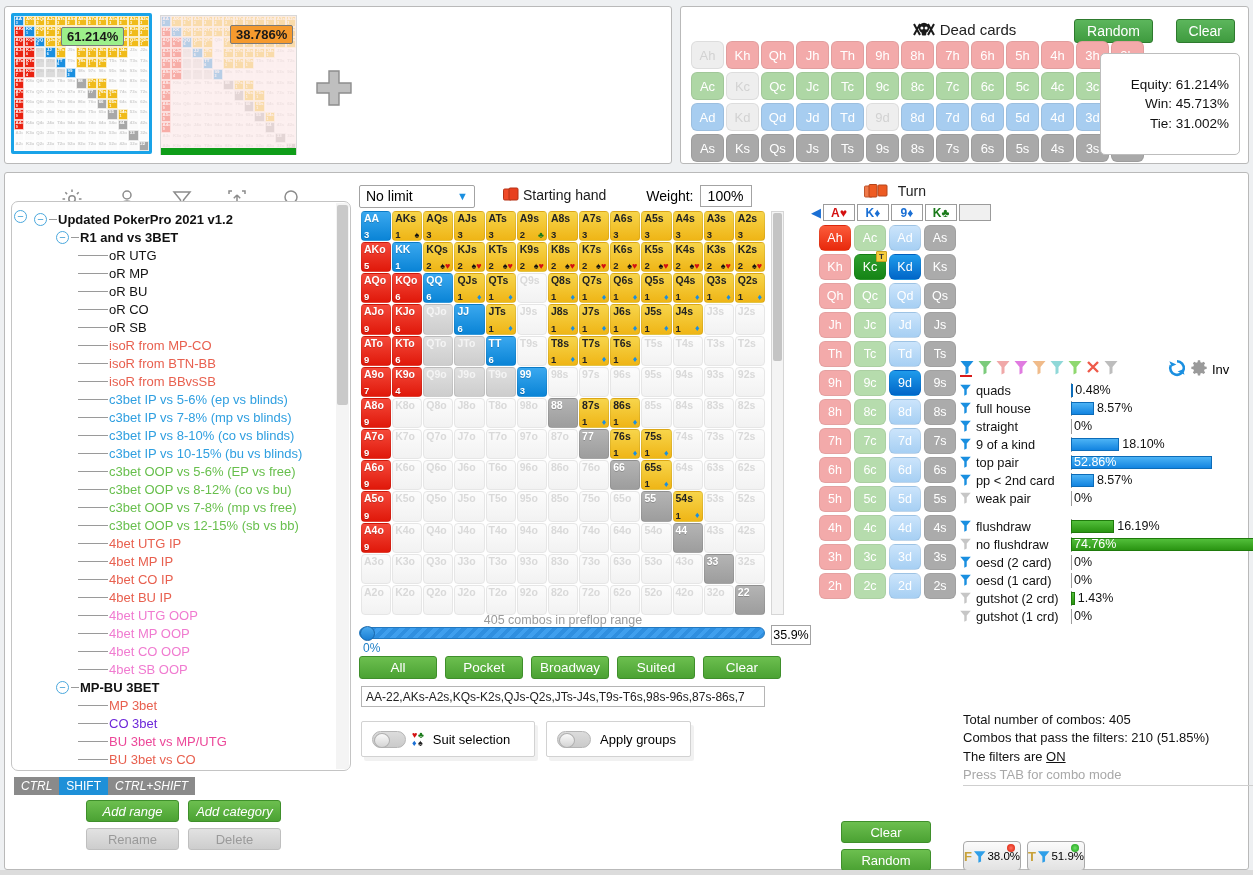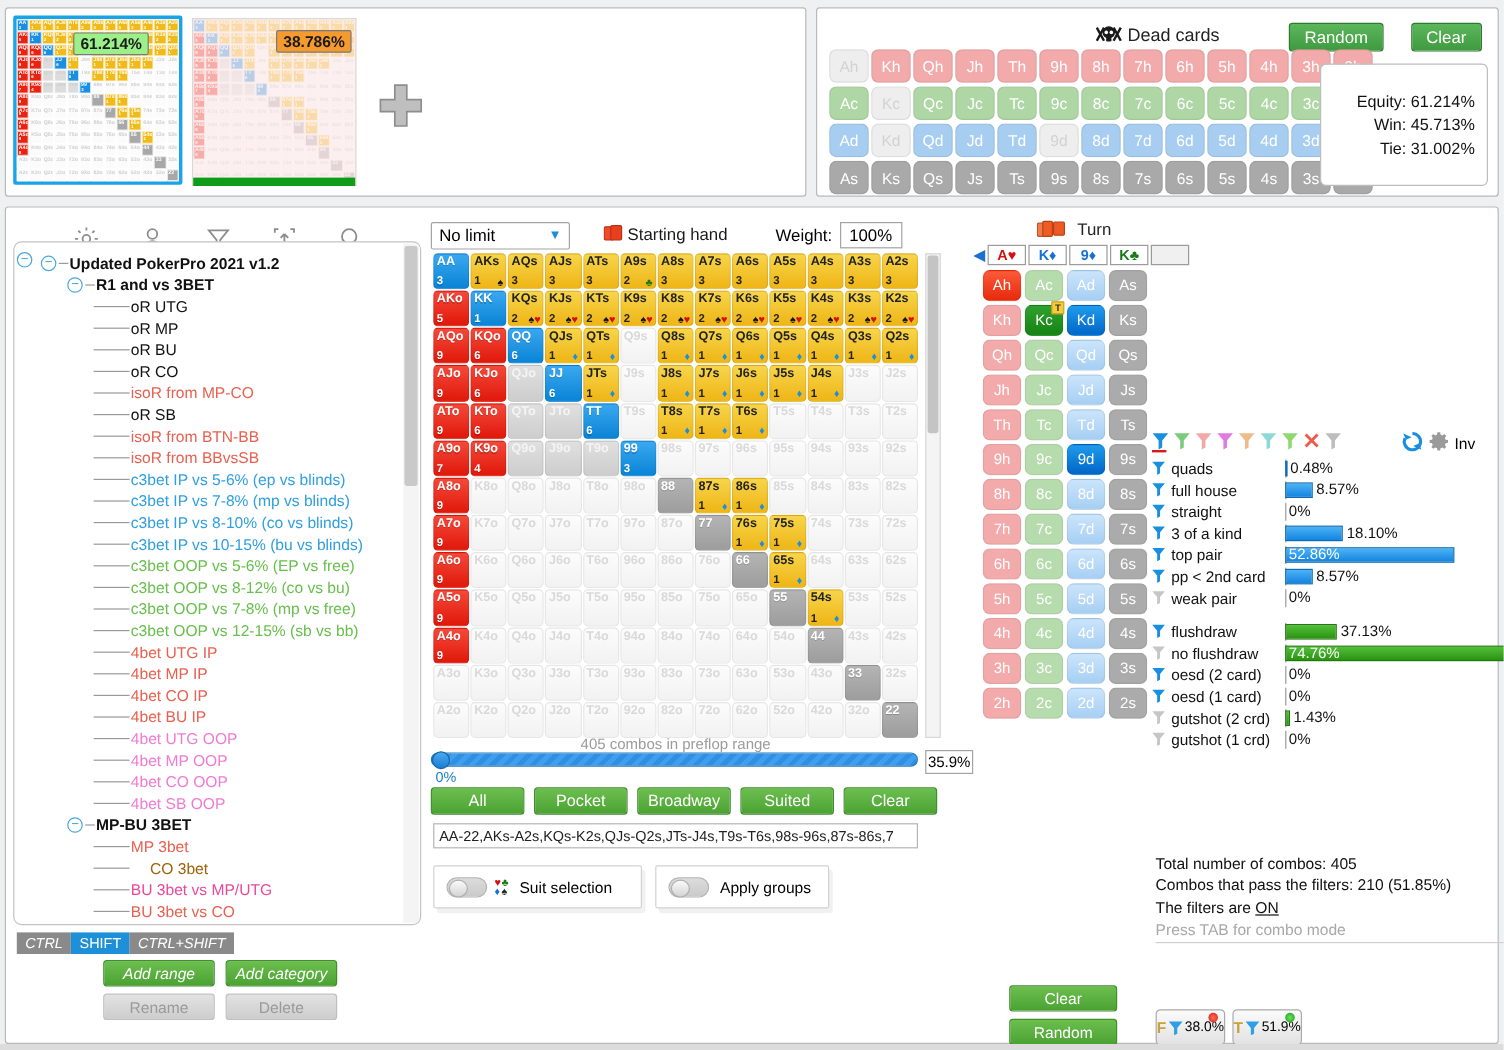--- a/index.html
+++ b/index.html
@@ -703,26 +703,26 @@
             <span class="tlbl" style="color: rgb(17, 17, 17);">oR BU</span>
           </div>
           <div class="trow">
             <span style="display: inline-block; width: 66px; flex: 0 0 auto;"></span>
             <span class="tdash" style="width: 30px;"></span>
             <span class="tlbl" style="color: rgb(17, 17, 17);">oR CO</span>
           </div>
           <div class="trow">
             <span style="display: inline-block; width: 66px; flex: 0 0 auto;"></span>
             <span class="tdash" style="width: 30px;"></span>
+            <span class="tlbl" style="color: rgb(17, 17, 17);">oR SB</span>
+          </div>
+          <div class="trow">
+            <span style="display: inline-block; width: 66px; flex: 0 0 auto;"></span>
+            <span class="tdash" style="width: 30px;"></span>
             <span class="tlbl" style="color: rgb(232, 96, 79);">isoR from MP-CO</span>
-          </div>
-          <div class="trow">
-            <span style="display: inline-block; width: 66px; flex: 0 0 auto;"></span>
-            <span class="tdash" style="width: 30px;"></span>
-            <span class="tlbl" style="color: rgb(17, 17, 17);">oR SB</span>
           </div>
           <div class="trow">
             <span style="display: inline-block; width: 66px; flex: 0 0 auto;"></span>
             <span class="tdash" style="width: 30px;"></span>
             <span class="tlbl" style="color: rgb(232, 96, 79);">isoR from BTN-BB</span>
           </div>
           <div class="trow">
             <span style="display: inline-block; width: 66px; flex: 0 0 auto;"></span>
             <span class="tdash" style="width: 30px;"></span>
             <span class="tlbl" style="color: rgb(232, 96, 79);">isoR from BBvsSB</span>
@@ -814,21 +814,21 @@
             <span class="tlbl" style="color: rgb(17, 17, 17); font-weight: bold;">MP-BU 3BET</span>
           </div>
           <div class="trow">
             <span style="display: inline-block; width: 66px; flex: 0 0 auto;"></span>
             <span class="tdash" style="width: 30px;"></span>
             <span class="tlbl" style="color: rgb(232, 96, 79);">MP 3bet</span>
           </div>
           <div class="trow">
             <span style="display: inline-block; width: 66px; flex: 0 0 auto;"></span>
             <span class="tdash" style="width: 30px;"></span>
-            <span class="tlbl" style="color: #a16207; margin-left: 16px;">CO 3bet</span>
+            <span class="tlbl" style="color: #6d28d9;">CO 3bet</span>
           </div>
           <div class="trow">
             <span style="display: inline-block; width: 66px; flex: 0 0 auto;"></span>
             <span class="tdash" style="width: 30px;"></span>
             <span class="tlbl" style="color: #ec4899;">BU 3bet vs MP/UTG</span>
           </div>
           <div class="trow">
             <span style="display: inline-block; width: 66px; flex: 0 0 auto;"></span>
             <span class="tdash" style="width: 30px;"></span>
             <span class="tlbl" style="color: rgb(232, 96, 79);">BU 3bet vs CO</span>
@@ -1235,21 +1235,21 @@
             <div class="fbarwrap">
               <div class="faxis"></div>
               <div class="fval" style="left: 3px;">0%</div>
             </div>
           </div>
           <div class="frow">
             <div class="fname">
               <svg width="13" height="14" viewBox="0 0 16 17">
                 <path d="M1.5 2h13l-5 6v6l-3 1.6V8z" fill="#1a8fe0"></path>
               </svg>
-              <span>3 of a kind</span>
+              <span>9 of a kind</span>
             </div>
             <div class="fbarwrap">
               <div class="faxis"></div>
               <div class="fbar blue" style="width: 48.327px;"></div>
               <div class="fval" style="left: 51.327px;">18.10%</div>
             </div>
           </div>
           <div class="frow">
             <div class="fname">
               <svg width="13" height="14" viewBox="0 0 16 17">
@@ -1294,21 +1294,21 @@
           <div class="frow">
             <div class="fname">
               <svg width="13" height="14" viewBox="0 0 16 17">
                 <path d="M1.5 2h13l-5 6v6l-3 1.6V8z" fill="#1a8fe0"></path>
               </svg>
               <span>flushdraw</span>
             </div>
             <div class="fbarwrap">
               <div class="faxis"></div>
               <div class="fbar green" style="width: 43.2273px;"></div>
-              <div class="fval" style="left: 46.2273px;">37.13%</div>
+              <div class="fval" style="left: 46.2273px;">16.19%</div>
             </div>
           </div>
           <div class="frow">
             <div class="fname">
               <svg width="13" height="14" viewBox="0 0 16 17">
                 <path d="M1.5 2h13l-5 6v6l-3 1.6V8z" fill="#c6c6c6"></path>
               </svg>
               <span>no flushdraw</span>
             </div>
             <div class="fbarwrap">

